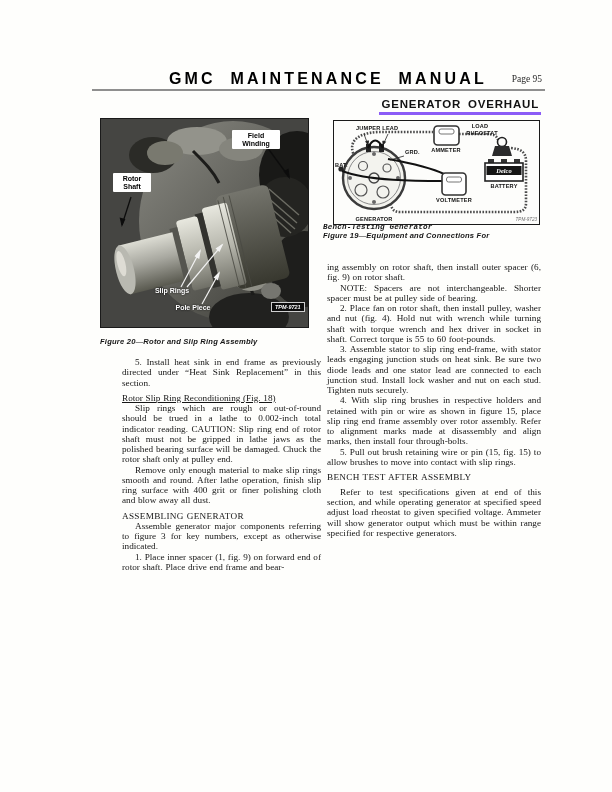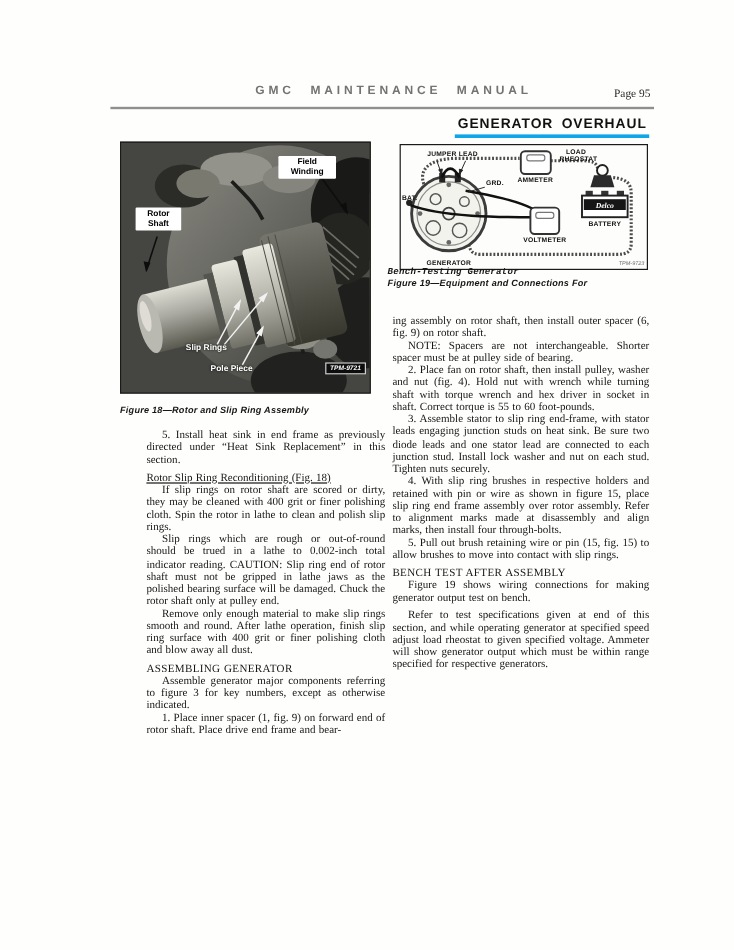--- a/index.html
+++ b/index.html
@@ -5,30 +5,30 @@
   html,body { margin:0; padding:0; background:#d9d9d6; }
   .page {
     position:relative; width:612px; height:792px; margin:0 auto;
     background:#fefefc; overflow:hidden;
     font-family:"Liberation Serif", serif; color:#1b1b1b;
   }
   
   .hdr-title {
     position:absolute; top:70px; left:110px; right:66px;
     text-align:center; font-family:"Liberation Sans", sans-serif;
-    font-weight:bold; font-size:10px; letter-spacing:3.2px; word-spacing:7px;
-    color:#737373;
+    font-weight:bold; font-size:16px; letter-spacing:3.2px; word-spacing:7px;
+    color:#000000;
   }
   .hdr-page { position:absolute; top:74px; right:70px; font-size:9.5px; color:#2a2a2a; }
   .hdr-rule { position:absolute; top:89px; left:92px; right:67px; height:2px; background:#8f8f8f; }
   .section-wrap { position:absolute; top:94px; right:71px; text-align:right; }
   .section-title {
     display:inline-block; font-family:"Liberation Sans", sans-serif;
     font-weight:bold; font-size:11.5px; letter-spacing:0.8px; word-spacing:3px;
-    color:#111; border-bottom:3px solid #0ea5e9; padding:0 2px 2px 2px;
+    color:#111; border-bottom:3px solid #8b5cf6; padding:0 2px 2px 2px;
   }
   
   .fig18 {
     position:absolute; left:100px; top:118px; width:207px; height:208px;
     border:1.5px solid #1a1a1a; background:#3f3f3c;
   }
   .fig19 {
     position:absolute; left:333px; top:120px; width:205px; height:103px;
     border:1.5px solid #1a1a1a; background:#fdfdfb;
   }
@@ -163,21 +163,21 @@
         <line x1="101" y1="185" x2="118" y2="154"></line>
           <polygon points="118,154 113.5,158.5 116.7,160.5"></polygon>
       </g>
     </svg>
     <div class="chip" style="left:131px; top:11px; width:42px;">Field Winding</div>
     <div class="chip" style="left:12px; top:54px; width:32px;">Rotor Shaft</div>
     <div class="ghost" style="left:50px; top:168px; width:42px;">Slip Rings</div>
     <div class="ghost" style="left:70px; top:185px; width:44px;">Pole Piece</div>
     <div class="phototag" style="left:170px; top:183px;">TPM-9721</div>
   </div>
-  <div class="figcap cap18">Figure 18—Rotor and Slip Ring Assembly</div>
+  <div class="figcap cap18">Figure 20—Rotor and Slip Ring Assembly</div>
 
   <div class="fig19">
     <svg class="svgfill" viewBox="0 0 205 103">
 
       <g stroke="#4c4c4c" stroke-width="2.6" stroke-dasharray="1.6 1.5" fill="none">
         <path d="M 22 38 C 12 22 22 12 44 11 L 99 11"></path>
         <path d="M 125 13 L 152 13 C 160 13 163 15 164 19"></path>
         <path d="M 177 27 C 188 28 192 32 192 40 L 192 82 C 192 89 188 91 180 91 L 66 91 C 60 91 58 88 57 84"></path>
       </g>
 
@@ -236,33 +236,31 @@
       <text class="dlab" x="40" y="100" text-anchor="middle">GENERATOR</text>
       <text class="dtag" x="203" y="100" text-anchor="end">TPM-9723</text>
     </svg>
   </div>
   <div class="figcap cap19a">Figure 19—Equipment and Connections For</div>
   <div class="figcap cap19b">Bench-Testing Generator</div>
 
   <div class="col col-left">
     <p>5. Install heat sink in end frame as previously directed under “Heat Sink Replacement” in this section.</p>
     <p class="headu">Rotor Slip Ring Reconditioning (Fig. 18)</p>
-    <p>If slip rings on rotor shaft are scored or dirty, they may be cleaned with 400 grit or finer polishing cloth. Spin the rotor in lathe to clean and polish slip rings.</p>
     <p>Slip rings which are rough or out-of-round should be trued in a lathe to 0.002-inch total indicator reading. CAUTION: Slip ring end of rotor shaft must not be gripped in lathe jaws as the polished bearing surface will be damaged. Chuck the rotor shaft only at pulley end.</p>
     <p>Remove only enough material to make slip rings smooth and round. After lathe operation, finish slip ring surface with 400 grit or finer polishing cloth and blow away all dust.</p>
     <p class="head">ASSEMBLING GENERATOR</p>
     <p>Assemble generator major components referring to figure 3 for key numbers, except as otherwise indicated.</p>
     <p>1. Place inner spacer (1, fig. 9) on forward end of rotor shaft. Place drive end frame and bear-</p>
   </div>
 
   <div class="col col-right">
     <p class="p0">ing assembly on rotor shaft, then install outer spacer (6, fig. 9) on rotor shaft.</p>
     <p>NOTE: Spacers are not interchangeable. Shorter spacer must be at pulley side of bearing.</p>
     <p>2. Place fan on rotor shaft, then install pulley, washer and nut (fig. 4).  Hold nut with wrench while turning shaft with torque wrench and hex driver in socket in shaft. Correct torque is 55 to 60 foot-pounds.</p>
     <p>3. Assemble stator to slip ring end-frame, with stator leads engaging junction studs on heat sink. Be sure two diode leads and one stator lead are connected to each junction stud. Install lock washer and nut on each stud. Tighten nuts securely.</p>
     <p>4. With slip ring brushes in respective holders and retained with pin or wire as shown in figure 15, place slip ring end frame assembly over rotor assembly. Refer to alignment marks made at disassembly and align marks, then install four through-bolts.</p>
     <p>5. Pull out brush retaining wire or pin (15, fig. 15) to allow brushes to move into contact with slip rings.</p>
     <p class="head">BENCH TEST AFTER ASSEMBLY</p>
-    <p>Figure 19 shows wiring connections for making generator output test on bench.</p>
     <p class="sp">Refer to test specifications given at end of this section, and while operating generator at specified speed adjust load rheostat to given specified voltage. Ammeter will show generator output which must be within range specified for respective generators.</p>
   </div>
 
 </div>
 
 </body></html>

